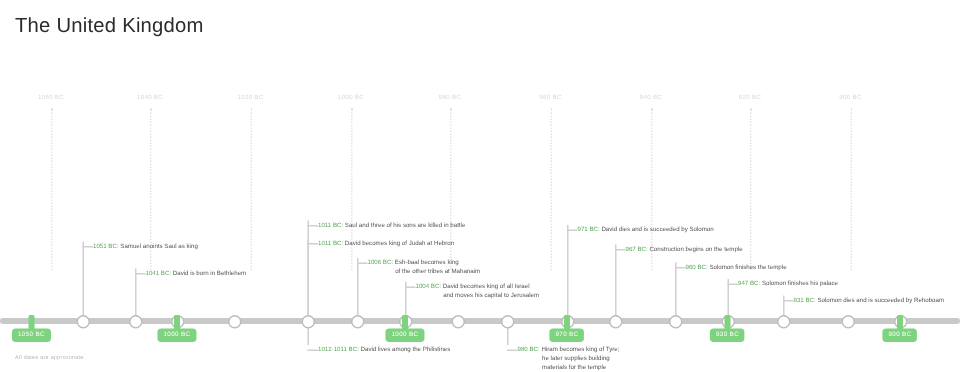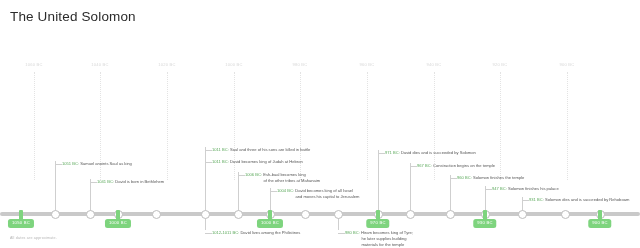--- a/index.html
+++ b/index.html
@@ -148,21 +148,21 @@
     color: #b5b5b5;
     letter-spacing: 0.2px;
     white-space: nowrap;
   }
 </style>
 </head>
 <body>
 
 <div id="stage">
 
-  <div id="title">The United Solomon</div>
+  <div id="title">The United Kingdom</div>
 
   <div id="plot">
     <div id="gridlines-layer">
         <div class="gridline" style="left: 34px;"></div>
         <div class="gridline" style="left: 100px;"></div>
         <div class="gridline" style="left: 167px;"></div>
         <div class="gridline" style="left: 234px;"></div>
         <div class="gridline" style="left: 300px;"></div>
         <div class="gridline" style="left: 367px;"></div>
         <div class="gridline" style="left: 434px;"></div>

